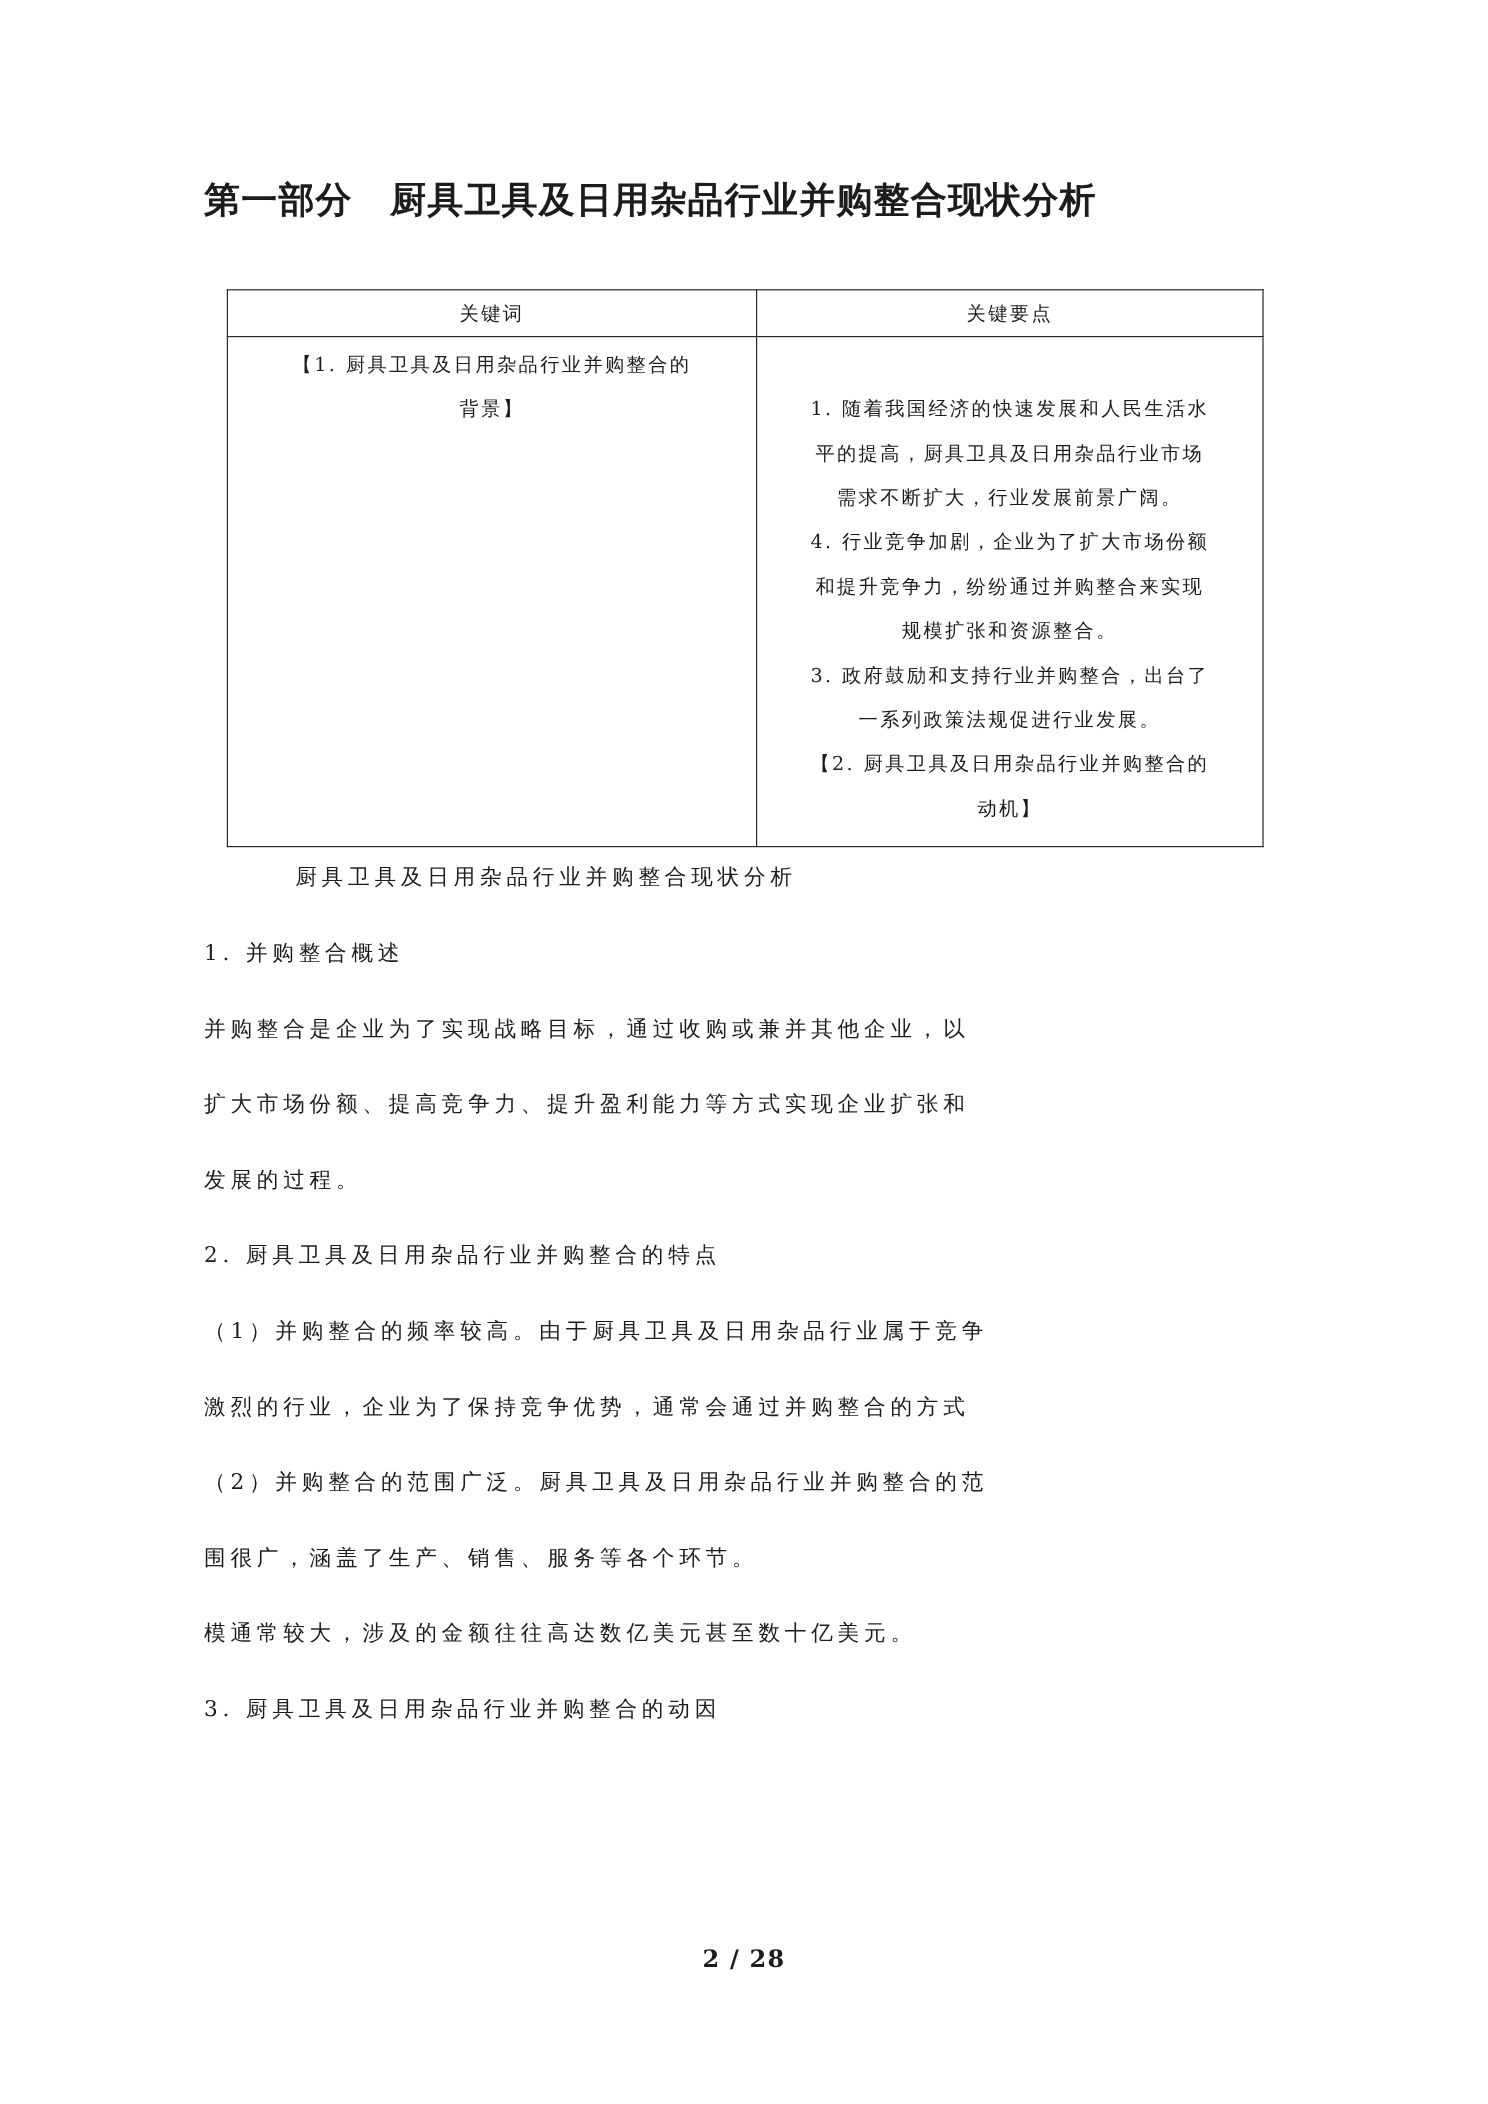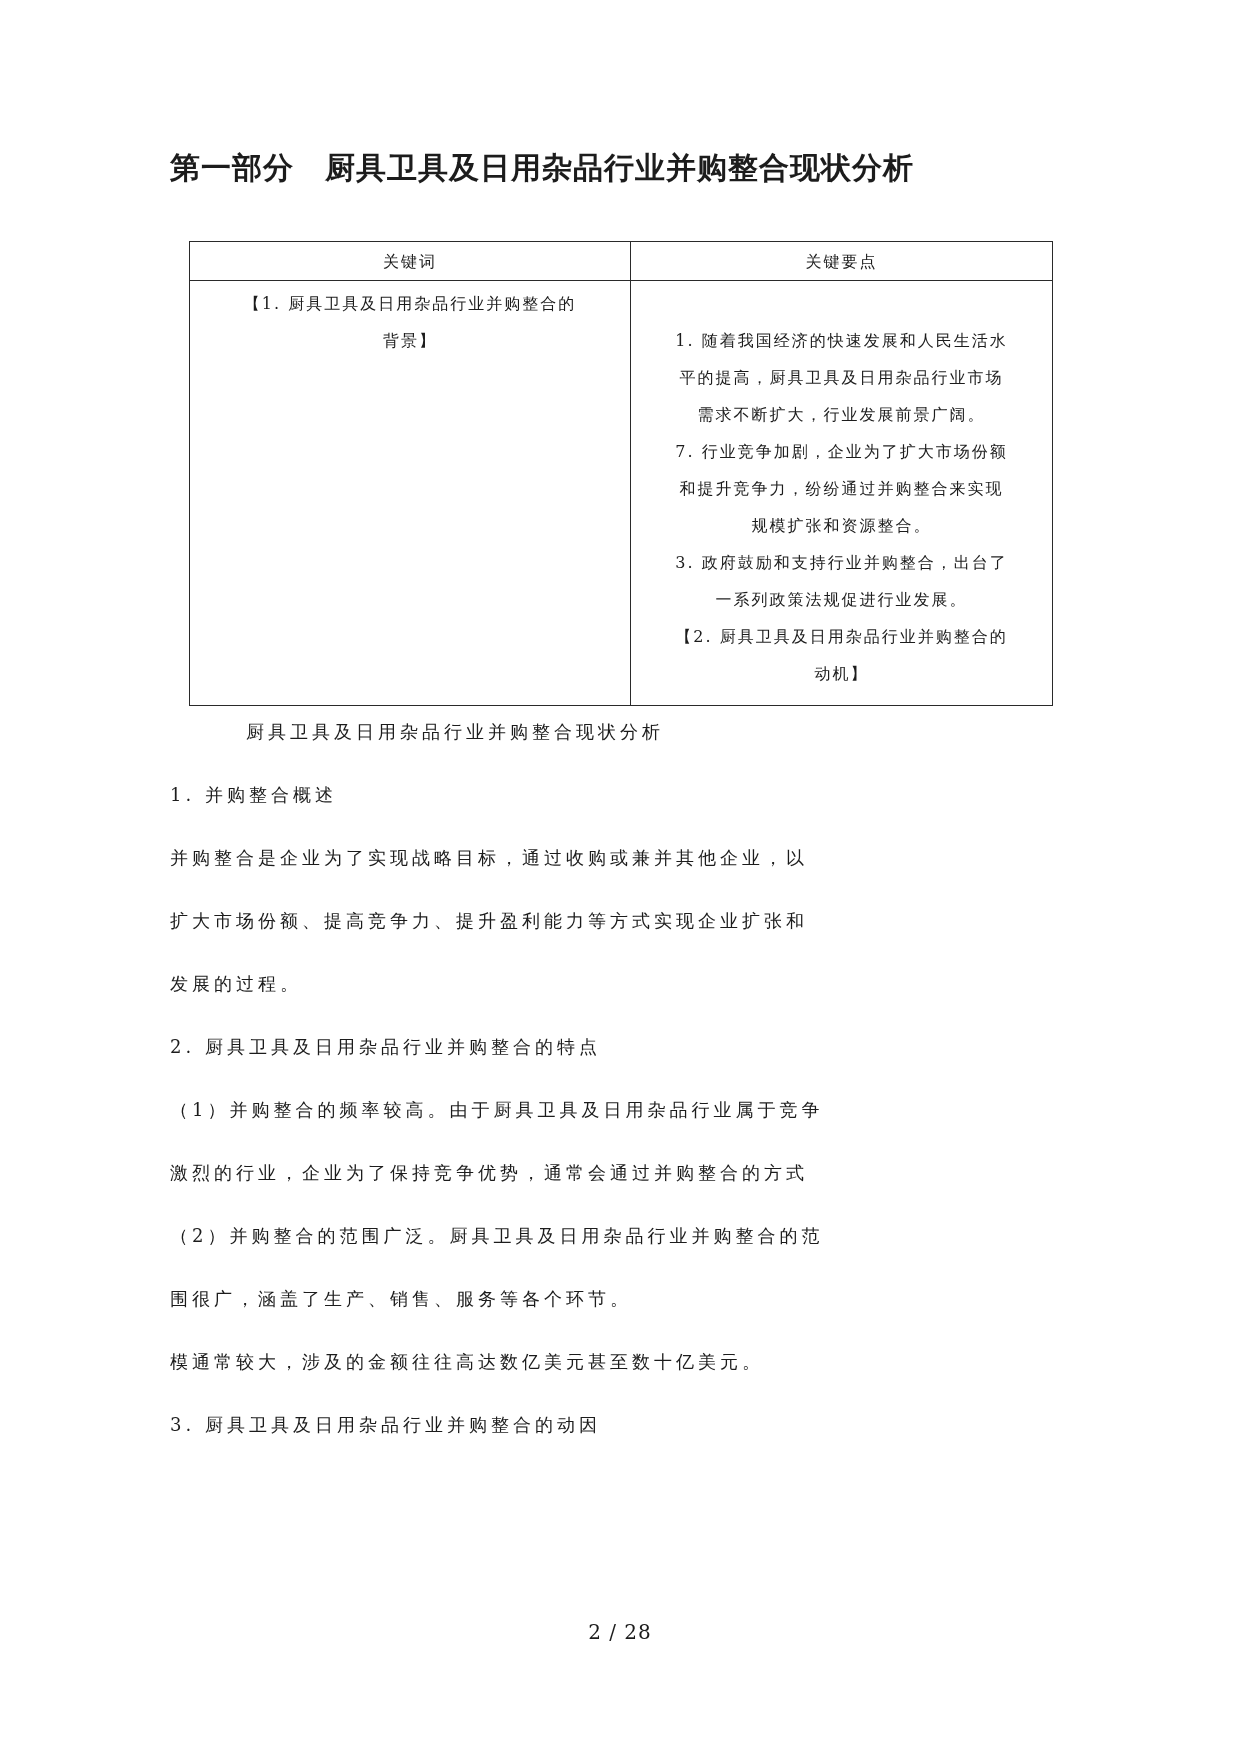--- a/index.html
+++ b/index.html
@@ -70,21 +70,21 @@
     white-space: nowrap;
   }
   .body-line.subtitle { margin-left: 76px; }
   .footer {
     position: absolute;
     top: 1617px;
     left: 0;
     width: 1240px;
     text-align: center;
     font-size: 20px;
-    font-weight: normal;
+    font-weight: bold;
     line-height: 30px;
     letter-spacing: 1px;
   }
 </style>
 </head>
 <body>
 
 <div class="page">
 
   <h1 class="title">第一部分　厨具卫具及日用杂品行业并购整合现状分析</h1>
@@ -104,21 +104,21 @@
       <tr>
         <td>
           <div class="cell-line">【1. 厨具卫具及日用杂品行业并购整合的</div>
           <div class="cell-line">背景】</div>
         </td>
         <td>
           <div class="cell-line"></div>
           <div class="cell-line">1. 随着我国经济的快速发展和人民生活水</div>
           <div class="cell-line">平的提高，厨具卫具及日用杂品行业市场</div>
           <div class="cell-line">需求不断扩大，行业发展前景广阔。</div>
-          <div class="cell-line">7. 行业竞争加剧，企业为了扩大市场份额</div>
+          <div class="cell-line">4. 行业竞争加剧，企业为了扩大市场份额</div>
           <div class="cell-line">和提升竞争力，纷纷通过并购整合来实现</div>
           <div class="cell-line">规模扩张和资源整合。</div>
           <div class="cell-line">3. 政府鼓励和支持行业并购整合，出台了</div>
           <div class="cell-line">一系列政策法规促进行业发展。</div>
           <div class="cell-line">【2. 厨具卫具及日用杂品行业并购整合的</div>
           <div class="cell-line">动机】</div>
         </td>
       </tr>
     </tbody>
   </table>

